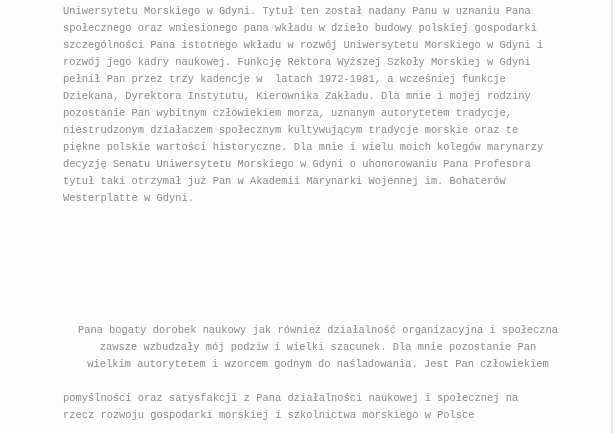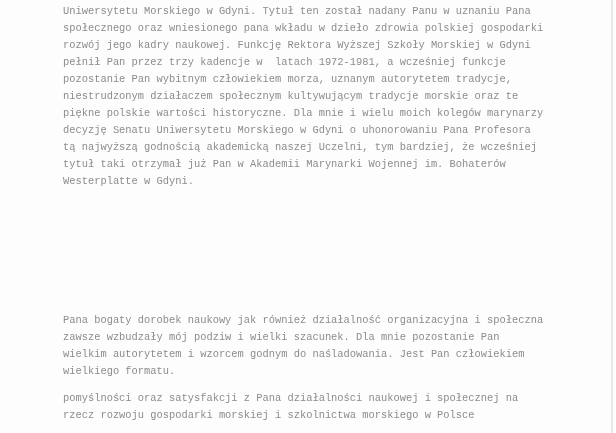--- a/index.html
+++ b/index.html
@@ -25,53 +25,53 @@
     color: var(--text-color, #8c8c8c);
     font-size: 10.4px;
     line-height: 17px;
     letter-spacing: 0px;
     filter: blur(0.25px);
   }
   .para .line {
     white-space: pre;
   }
   .para-1 { top: 3px; }
-  .para-2 { top: 312px; }
+  .para-2 { top: 322px; text-align: center; }
   .para-3 { top: 390px; }
   .page-edge {
     position: absolute;
     top: 0;
     right: 3px;
     width: 2px;
     height: 433px;
     background: var(--edge-color, #d9d9d9);
     opacity: 0.6;
   }
 </style>
 </head>
 <body style="--page-bg: #fdfdfd; --text-color: #8c8c8c; --edge-color: #d9d9d9;">
 
 <div class="page">
   <div class="para para-1">
       <div class="line">Uniwersytetu Morskiego w Gdyni. Tytuł ten został nadany Panu w uznaniu Pana</div>
-      <div class="line">społecznego oraz wniesionego pana wkładu w dzieło zdrowia polskiej gospodarki</div>
+      <div class="line">społecznego oraz wniesionego pana wkładu w dzieło budowy polskiej gospodarki</div>
+      <div class="line">szczególności Pana istotnego wkładu w rozwój Uniwersytetu Morskiego w Gdyni i</div>
       <div class="line">rozwój jego kadry naukowej. Funkcję Rektora Wyższej Szkoły Morskiej w Gdyni</div>
       <div class="line">pełnił Pan przez trzy kadencje w  latach 1972-1981, a wcześniej funkcje</div>
+      <div class="line">Dziekana, Dyrektora Instytutu, Kierownika Zakładu. Dla mnie i mojej rodziny</div>
       <div class="line">pozostanie Pan wybitnym człowiekiem morza, uznanym autorytetem tradycje,</div>
       <div class="line">niestrudzonym działaczem społecznym kultywującym tradycje morskie oraz te</div>
       <div class="line">piękne polskie wartości historyczne. Dla mnie i wielu moich kolegów marynarzy</div>
       <div class="line">decyzję Senatu Uniwersytetu Morskiego w Gdyni o uhonorowaniu Pana Profesora</div>
-      <div class="line">tą najwyższą godnością akademicką naszej Uczelni, tym bardziej, że wcześniej</div>
       <div class="line">tytuł taki otrzymał już Pan w Akademii Marynarki Wojennej im. Bohaterów</div>
       <div class="line">Westerplatte w Gdyni.</div>
     </div>
   <div class="para para-2">
       <div class="line">Pana bogaty dorobek naukowy jak również działalność organizacyjna i społeczna</div>
       <div class="line">zawsze wzbudzały mój podziw i wielki szacunek. Dla mnie pozostanie Pan</div>
       <div class="line">wielkim autorytetem i wzorcem godnym do naśladowania. Jest Pan człowiekiem</div>
-      <div class="line">wielkiego formatu.</div>
     </div>
   <div class="para para-3">
       <div class="line">pomyślności oraz satysfakcji z Pana działalności naukowej i społecznej na</div>
       <div class="line">rzecz rozwoju gospodarki morskiej i szkolnictwa morskiego w Polsce</div>
     </div>
   <div class="page-edge"></div>
 </div>
 
 </body></html>

